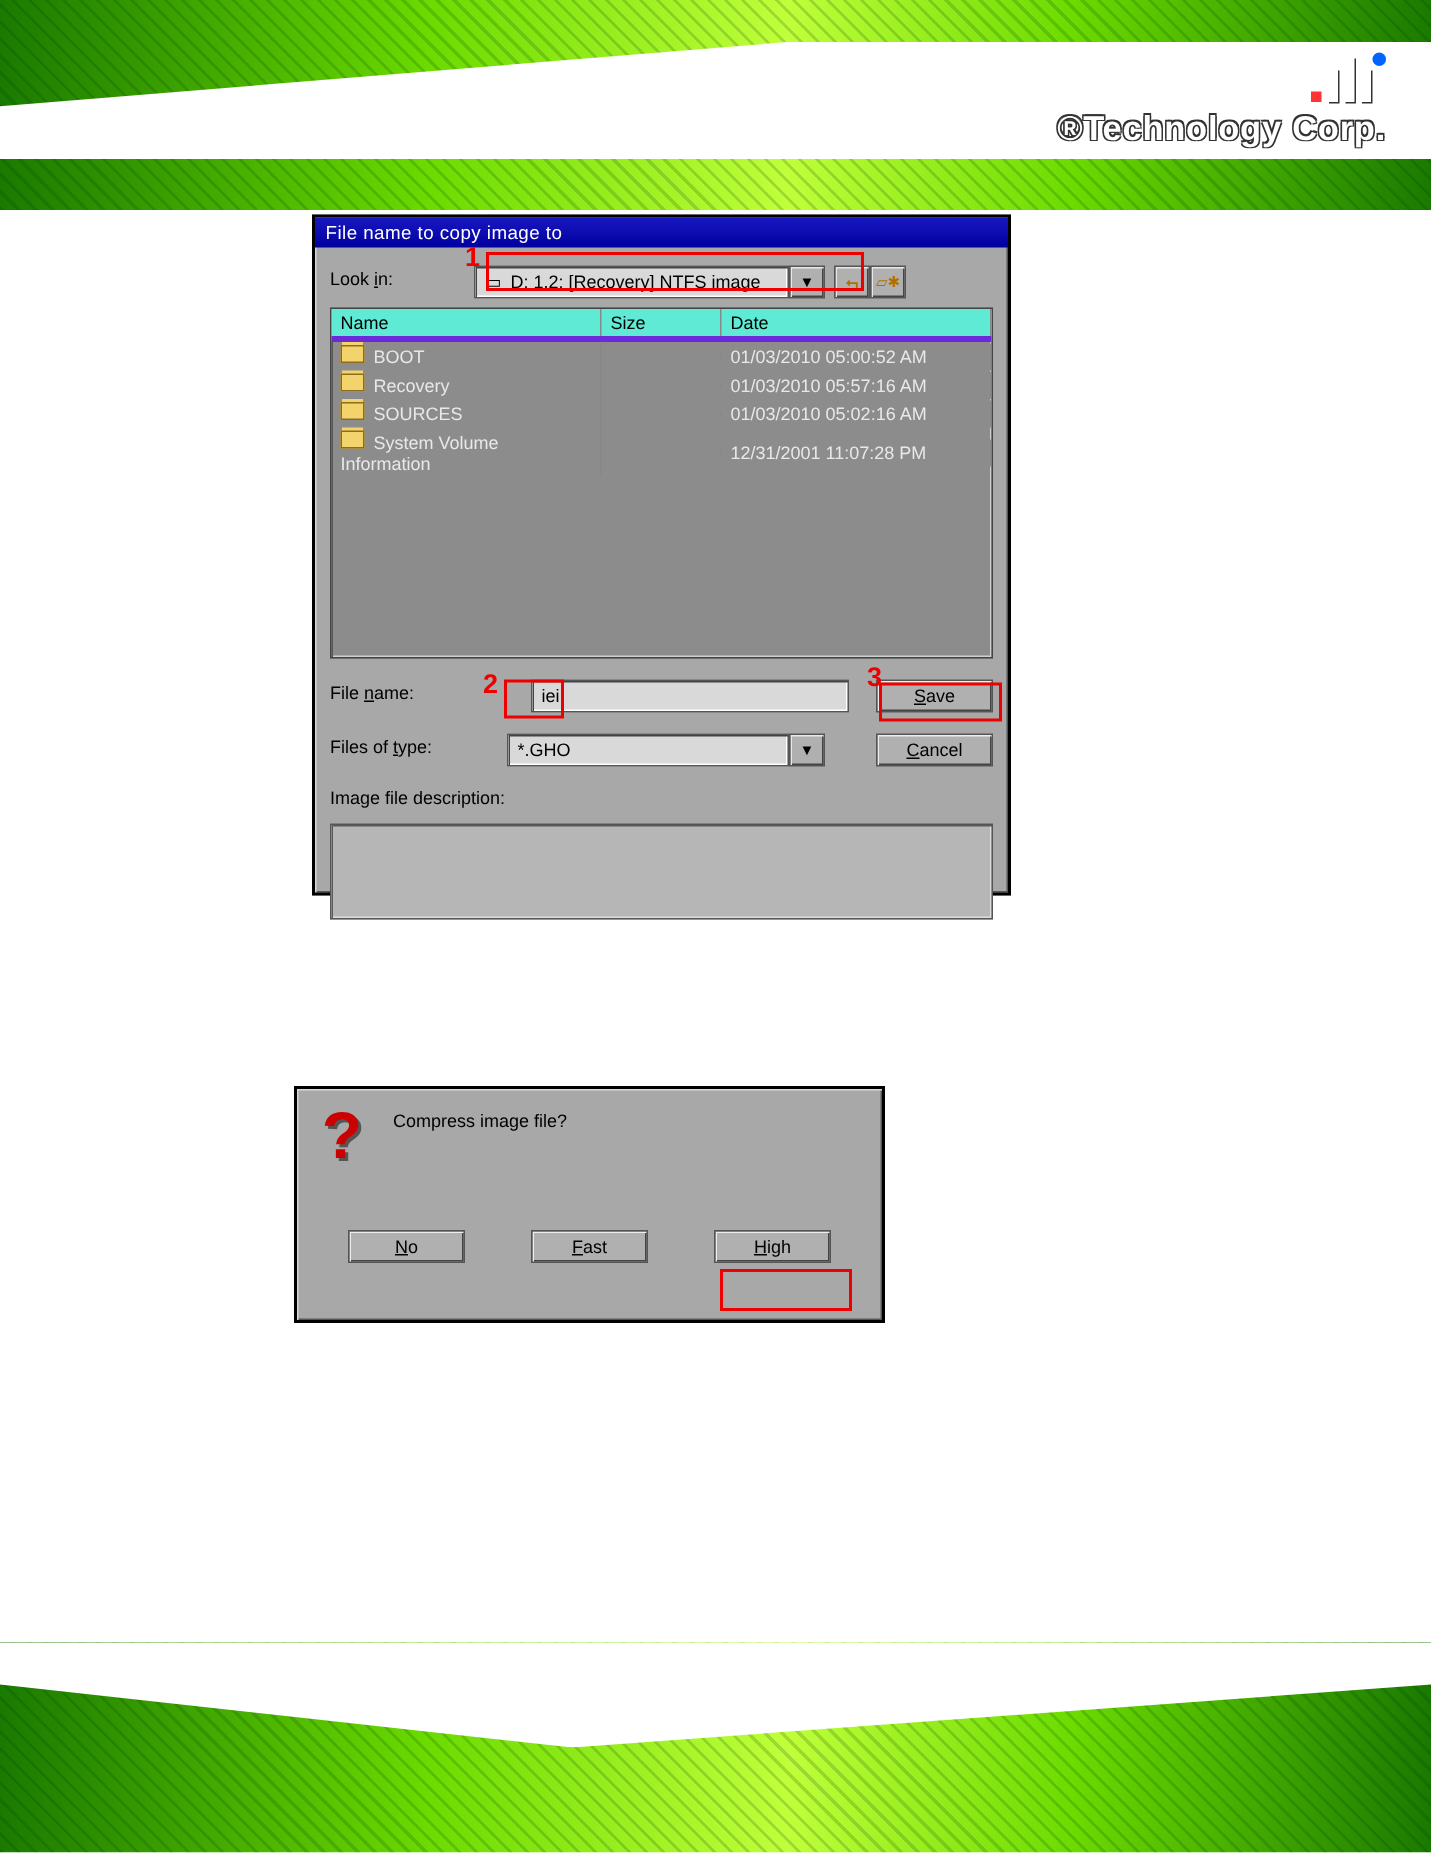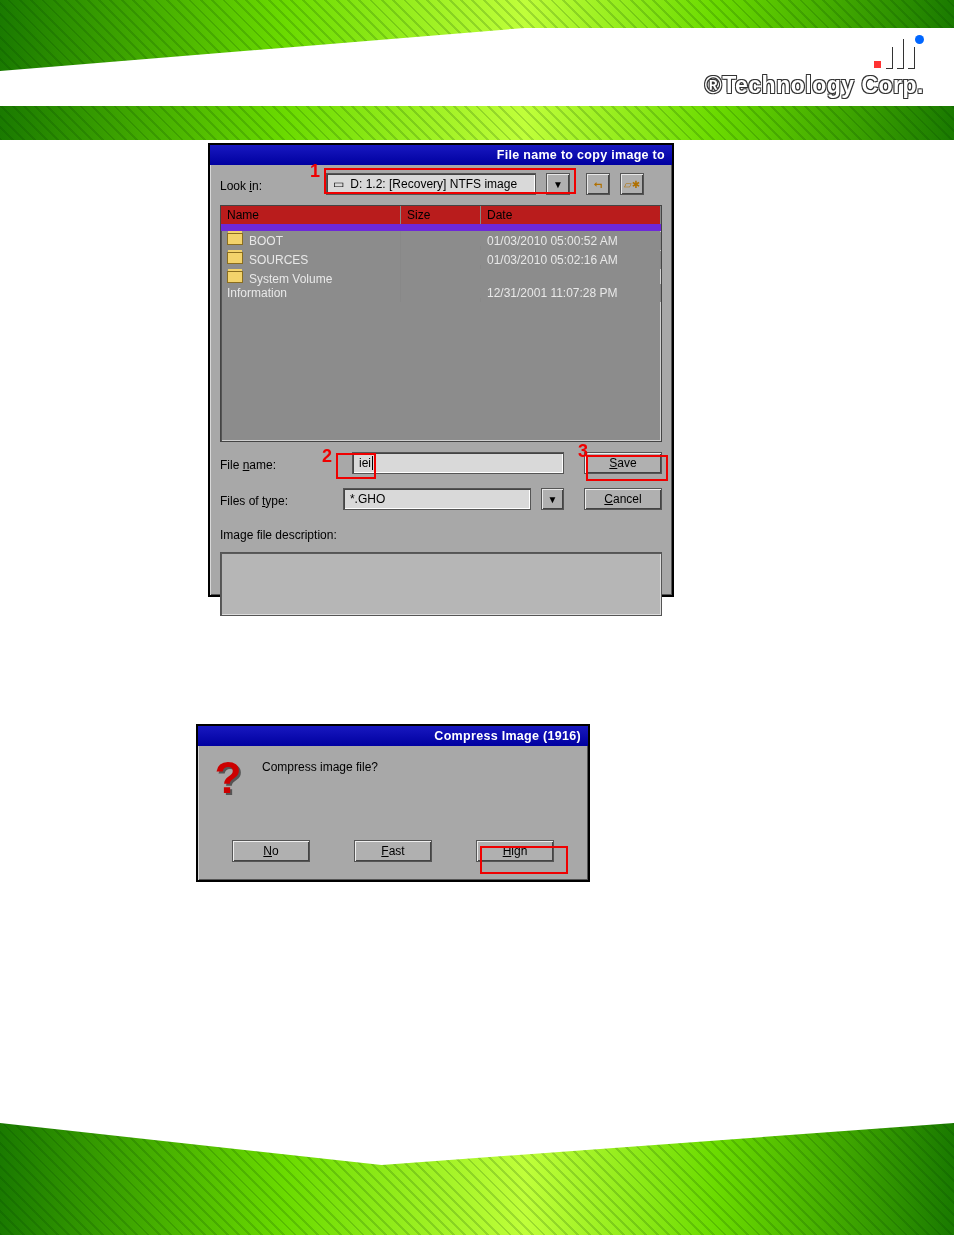--- a/index.html
+++ b/index.html
@@ -62,31 +62,30 @@
   
   .win {
     position:absolute;
     background:#a8a8a8;
     border:2px solid #000;
     box-shadow: inset 1px 1px 0 #d8d8d8, inset -1px -1px 0 #555;
   }
   .titlebar {
     background: linear-gradient(#1818c0,#0000a0);
     color:#fff;
-    font-weight:bold;
+    font-weight:normal;
     font-size:12.5px;
     padding:3px 7px;
     letter-spacing:.3px;
-    text-align:right;
   }
   .body { padding:8px 10px; color:#000; font-size:12px; }
   .label { padding:6px 0; }
   .hot { text-decoration: underline; }
 
-  .field-row { display:flex; align-items:flex-start; gap:10px; }
+  .field-row { display:flex; align-items:flex-end; gap:0; }
   .sunken {
     background:#d9d9d9;
     border:1px solid #555;
     box-shadow: inset 1px 1px 0 #444, inset -1px -1px 0 #fff;
     height:22px;
     display:flex; align-items:center; padding:0 6px;
     font-size:12px;
   }
   .dropdown-btn, .icon-btn {
     background:#b0b0b0;
@@ -97,33 +96,33 @@
     font-size:10px;
   }
   .list-area {
     background:#8c8c8c;
     border:1px solid #444;
     box-shadow: inset 1px 1px 0 #555, inset -1px -1px 0 #d0d0d0;
     margin:4px 0 6px 0;
     color:#000;
   }
   .list-head {
-    display:flex; background:#b91c1c;
-    border-bottom:7px solid #6d28d9;
+    display:flex; background:#5eead4;
+    border-bottom:4px solid #6d28d9;
     font-size:12px;
   }
   .list-head > div, .list-row > div {
     padding:2px 6px;
     border-right:1px solid #888;
   }
   .col-name{flex:0 0 180px}
   .col-size{flex:0 0 80px}
   .col-date{flex:1}
   .list-rows { height:210px; }
-  .list-row { display:flex; font-size:12px; color:#e8e8e8; align-items:flex-end; }
+  .list-row { display:flex; font-size:12px; color:#e8e8e8; align-items:center; }
   .list-row .folder-ic {
     width:16px;height:12px;display:inline-block;
     background:#f3d36b;border:1px solid #8a6d1f;margin-right:6px;
     box-shadow:0 -3px 0 -1px #f3d36b;
   }
   .btn {
     background:#b0b0b0;
     border:1px solid #555;
     box-shadow: inset 1px 1px 0 #eee, inset -1px -1px 0 #444;
     height:22px; min-width:78px;
@@ -195,20 +194,25 @@
           <div class="col-size">Size</div>
           <div class="col-date">Date</div>
         </div>
         <div class="list-rows">
           <div class="list-row">
             <div class="col-name"><span class="folder-ic"></span><span>BOOT</span></div>
             <div class="col-size"></div>
             <div class="col-date">01/03/2010 05:00:52 AM</div>
           </div>
           <div class="list-row">
+            <div class="col-name"><span class="folder-ic"></span><span>Recovery</span></div>
+            <div class="col-size"></div>
+            <div class="col-date">01/03/2010 05:57:16 AM</div>
+          </div>
+          <div class="list-row">
             <div class="col-name"><span class="folder-ic"></span><span>SOURCES</span></div>
             <div class="col-size"></div>
             <div class="col-date">01/03/2010 05:02:16 AM</div>
           </div>
           <div class="list-row">
             <div class="col-name"><span class="folder-ic"></span><span>System Volume Information</span></div>
             <div class="col-size"></div>
             <div class="col-date">12/31/2001 11:07:28 PM</div>
           </div>
         </div>
@@ -254,21 +258,20 @@
     <div class="callout" style="left:114px; top:23px; width:252px; height:26px;"></div>
 
     <div class="callnum" style="left:112px; top:301px;">2</div>
     <div class="callout" style="left:126px; top:308px; width:40px; height:26px;"></div>
 
     <div class="callnum" style="left:368px; top:296px;">3</div>
     <div class="callout" style="left:376px; top:310px; width:82px; height:26px;"></div>
   </div>
 
   <div class="win" style="left:196px; top:724px; width:394px; height:158px;">
-    <div class="titlebar">Compress Image (1916)</div>
     <div class="body">
       <div class="field-row" style="align-items:flex-start; gap:14px;">
         <div class="qmark">?</div>
         <div style="padding-top:6px;">Compress image file?</div>
       </div>
       <div class="dlg2-buttons">
         <div class="btn">
           <span class="hot">N</span>
             <span>o</span>
         </div>

